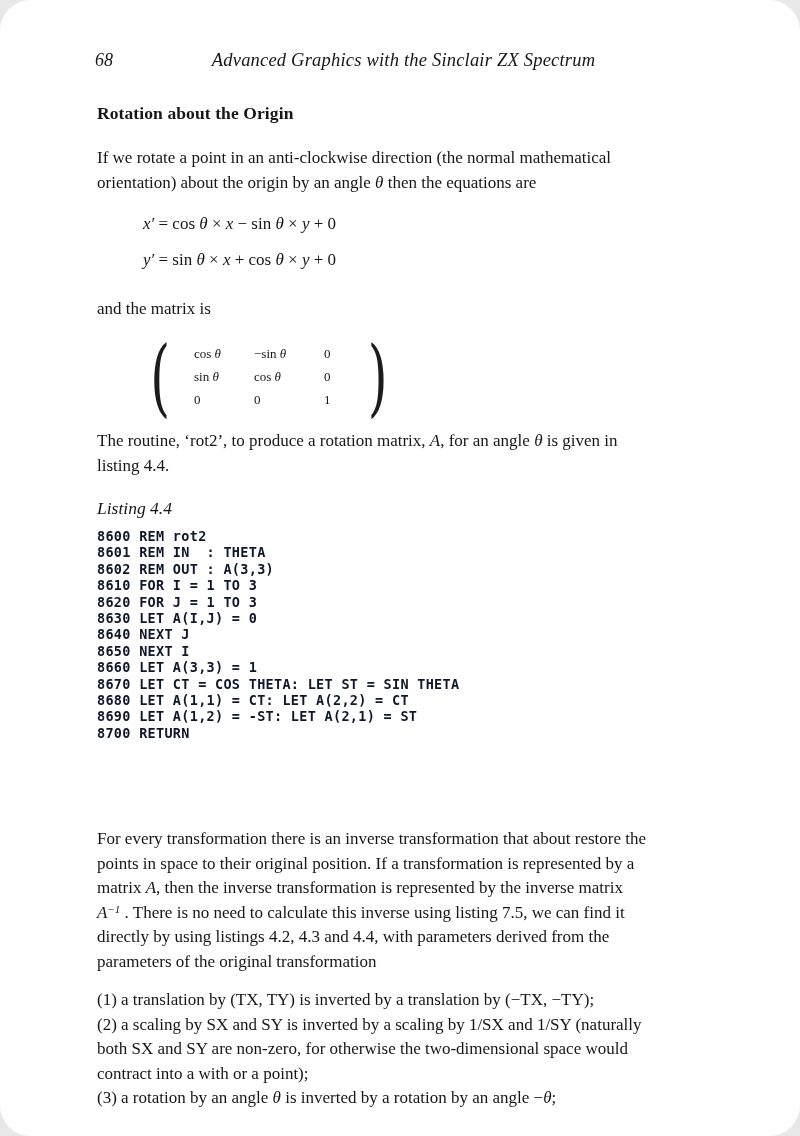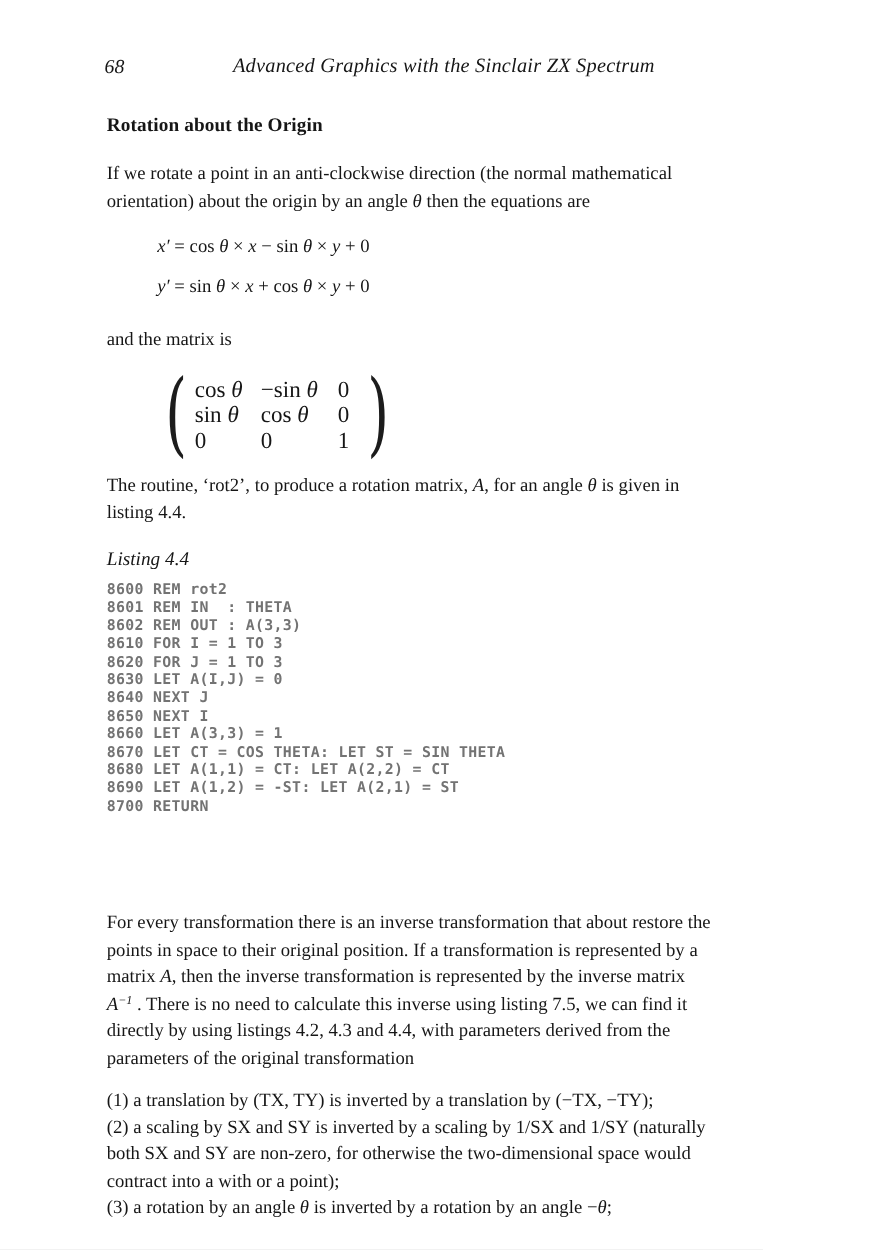--- a/index.html
+++ b/index.html
@@ -1,52 +1,53 @@
 <!DOCTYPE html>
 <html><head>
 <meta charset="utf-8">
 <style>
   html,body{margin:0;padding:0;background:#e8e8e8;}
   .page{
     position:relative;width:800px;height:1136px;margin:0 auto;
     background:#ffffff;color:#161616;overflow:hidden;
     font-family:"Liberation Serif","DejaVu Serif",serif;
+    border-radius:31px;
   }
   .abs{position:absolute;}
   .it{font-style:italic;}
   sup{font-size:11px;line-height:0;vertical-align:baseline;position:relative;top:-0.45em;font-style:italic;}
   .pageno{left:95px;top:50px;font-size:18px;font-style:italic;}
   .running{left:97px;top:50px;width:613px;text-align:center;font-size:18.5px;font-style:italic;letter-spacing:0.2px;}
   .h-bold{font-size:17.5px;font-weight:bold;letter-spacing:0.1px;}
   .h1{left:97px;top:103px;}
   .h2{left:97px;top:787px;}
   .body-text{font-size:17px;line-height:24.5px;width:620px;}
   .intro{left:97px;top:146px;}
   .equations{left:143px;top:206px;font-size:17px;line-height:36px;}
   .matrix-lead{left:97px;top:297px;}
   .routine-note{left:97px;top:429px;}
   .listing-caption{left:97px;top:498px;font-size:17.5px;font-style:italic;}
   .code{
     left:97px;top:528px;margin:0;
     font-family:"DejaVu Sans Mono","Liberation Mono",monospace;
     font-size:13.5px;line-height:16.4px;font-weight:bold;letter-spacing:0.3px;
-    white-space:pre;color:#737373;
+    white-space:pre;color:#0f172a;
   }
   .inv-body{left:97px;top:827px;}
   .rules{left:97px;top:988px;}
   .matrix{left:143px;top:337px;display:flex;align-items:center;}
   .paren{
     font-family:"DejaVu Serif",serif;font-size:82px;line-height:80px;font-weight:400;
     display:inline-block;transform:scale(0.62,1.02);color:#1c1c1c;
   }
   .paren-l{transform-origin:60% 50%;}
   .paren-r{transform-origin:40% 50%;}
   .mgrid{
     display:grid;grid-template-columns:60px 70px 20px;grid-auto-rows:23px;
-    font-size:21px;margin:0 2px;align-items:center;
+    font-size:13px;margin:0 19px;align-items:center;
   }
   .mcell{white-space:nowrap;}
 </style>
 </head>
 <body>
 
 <div class="page">
 
   <span class="abs pageno">68</span>
   <span class="abs running">Advanced Graphics with the Sinclair ZX Spectrum</span>

